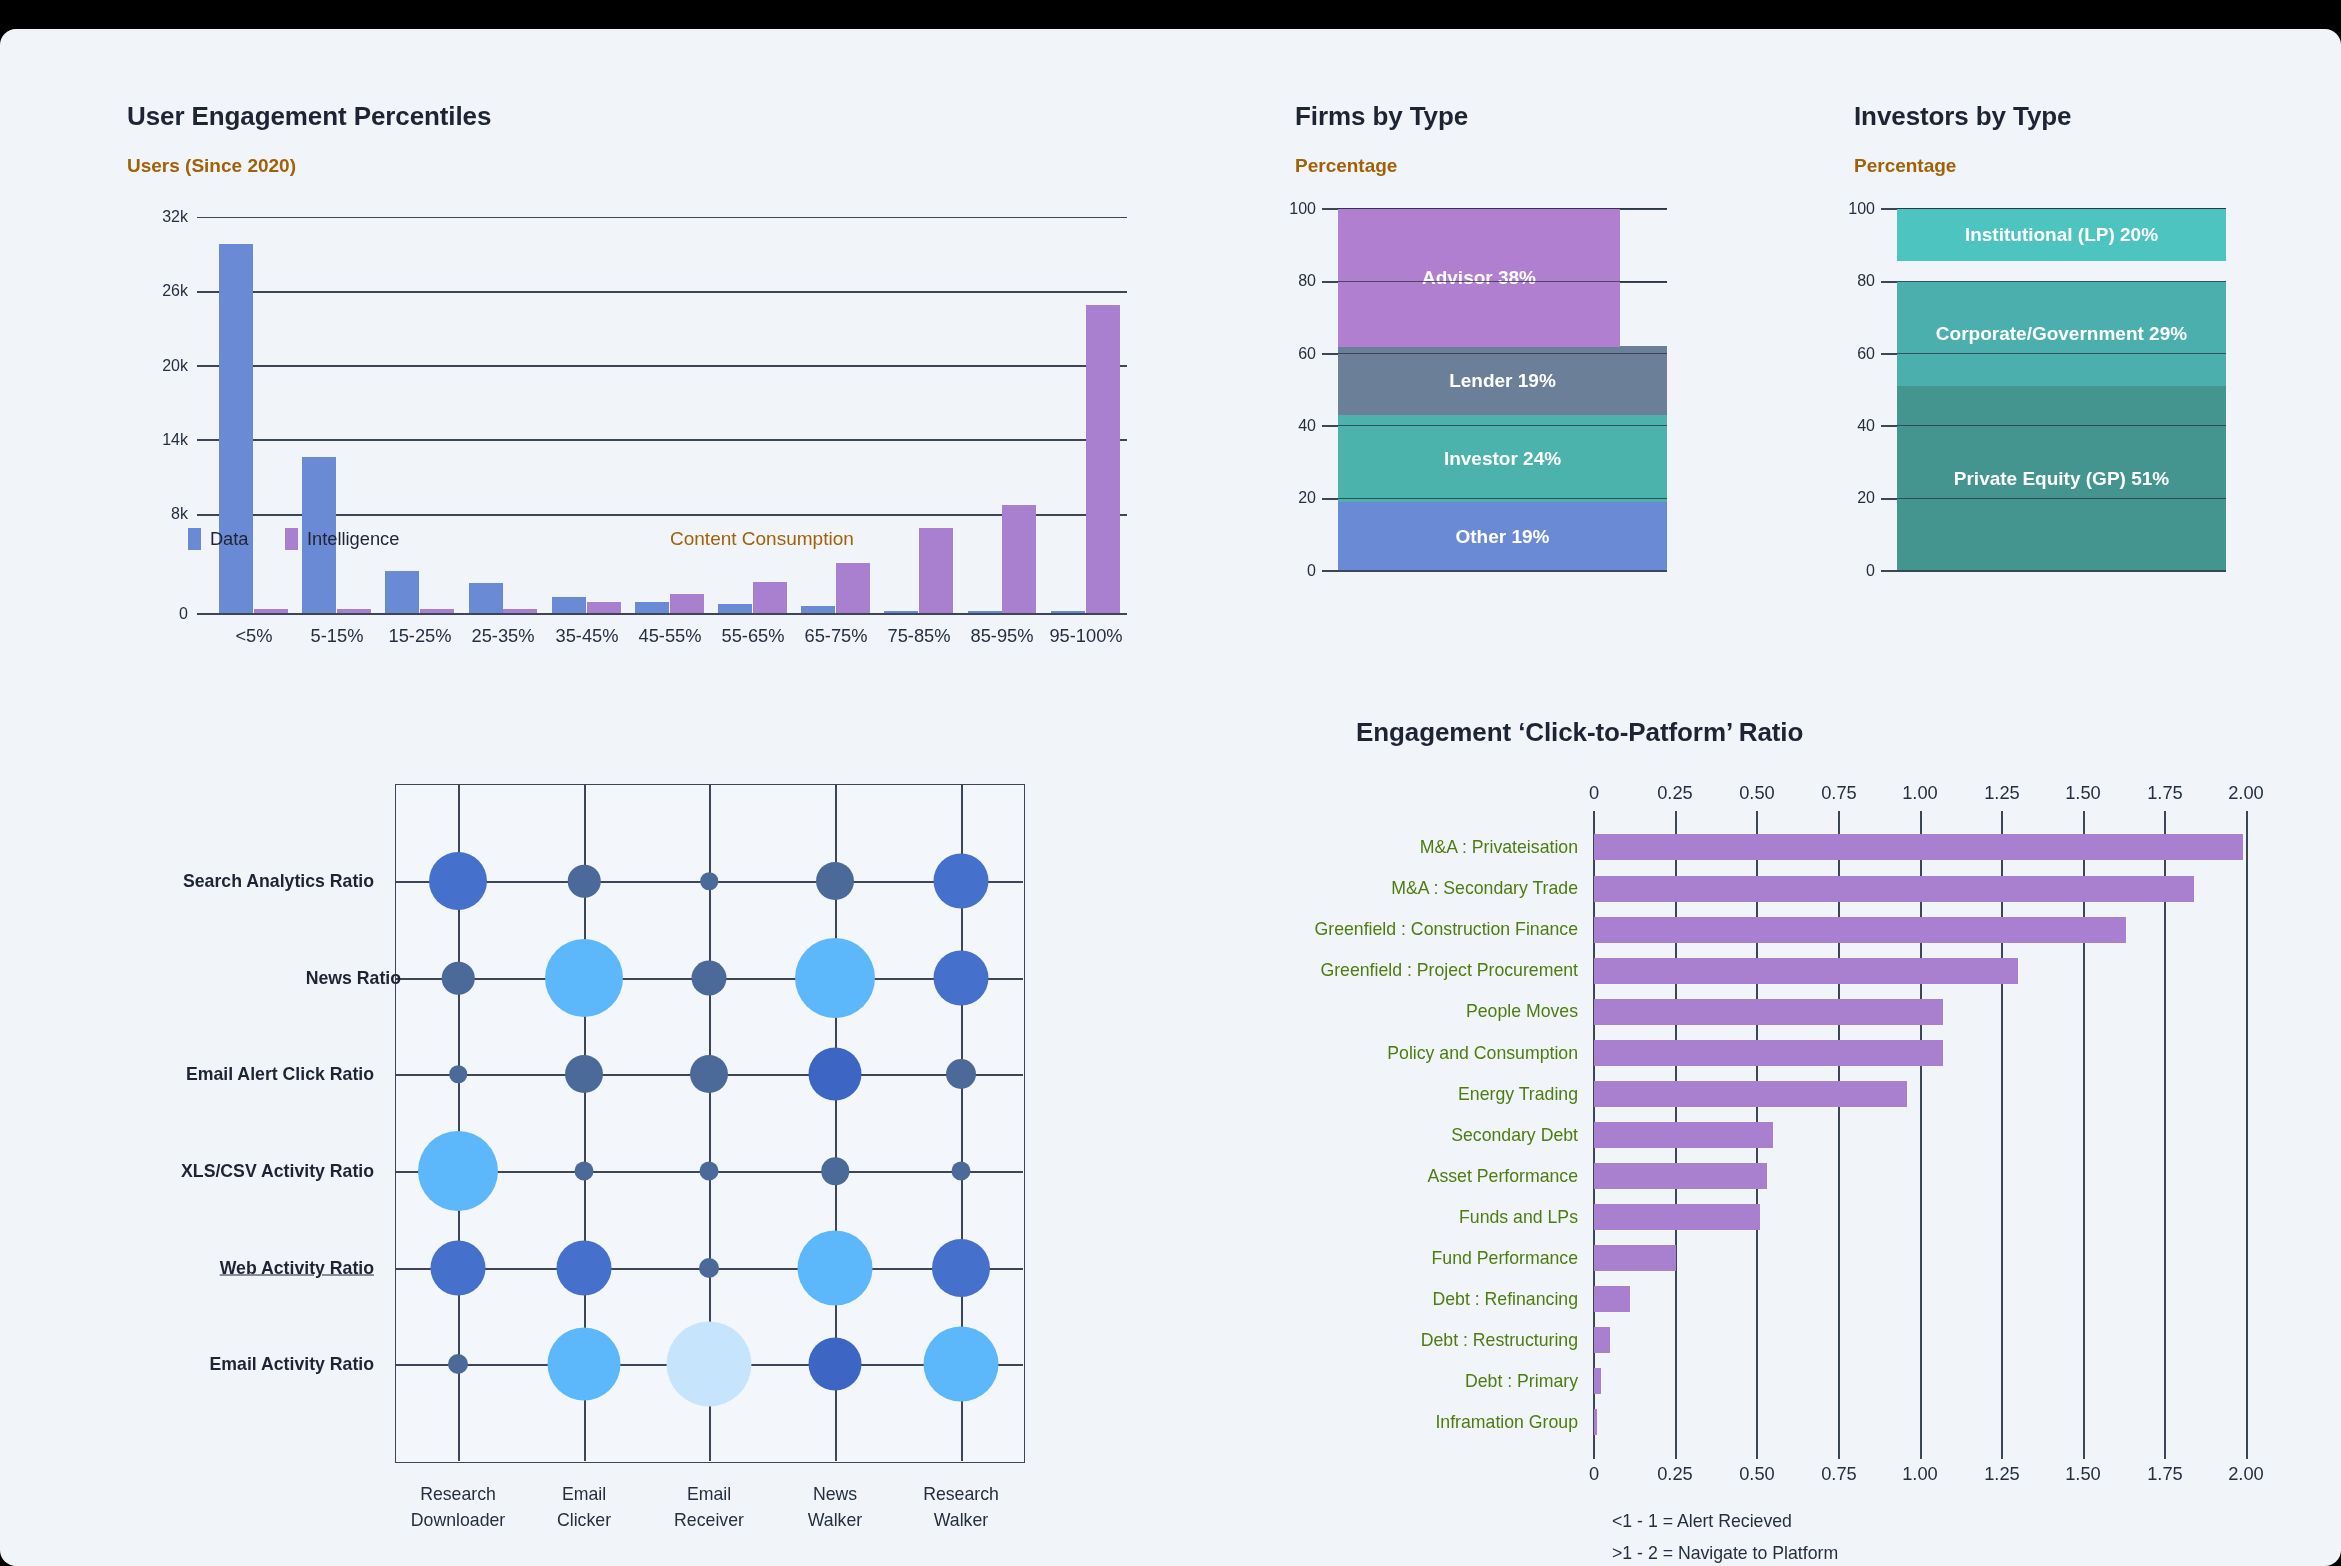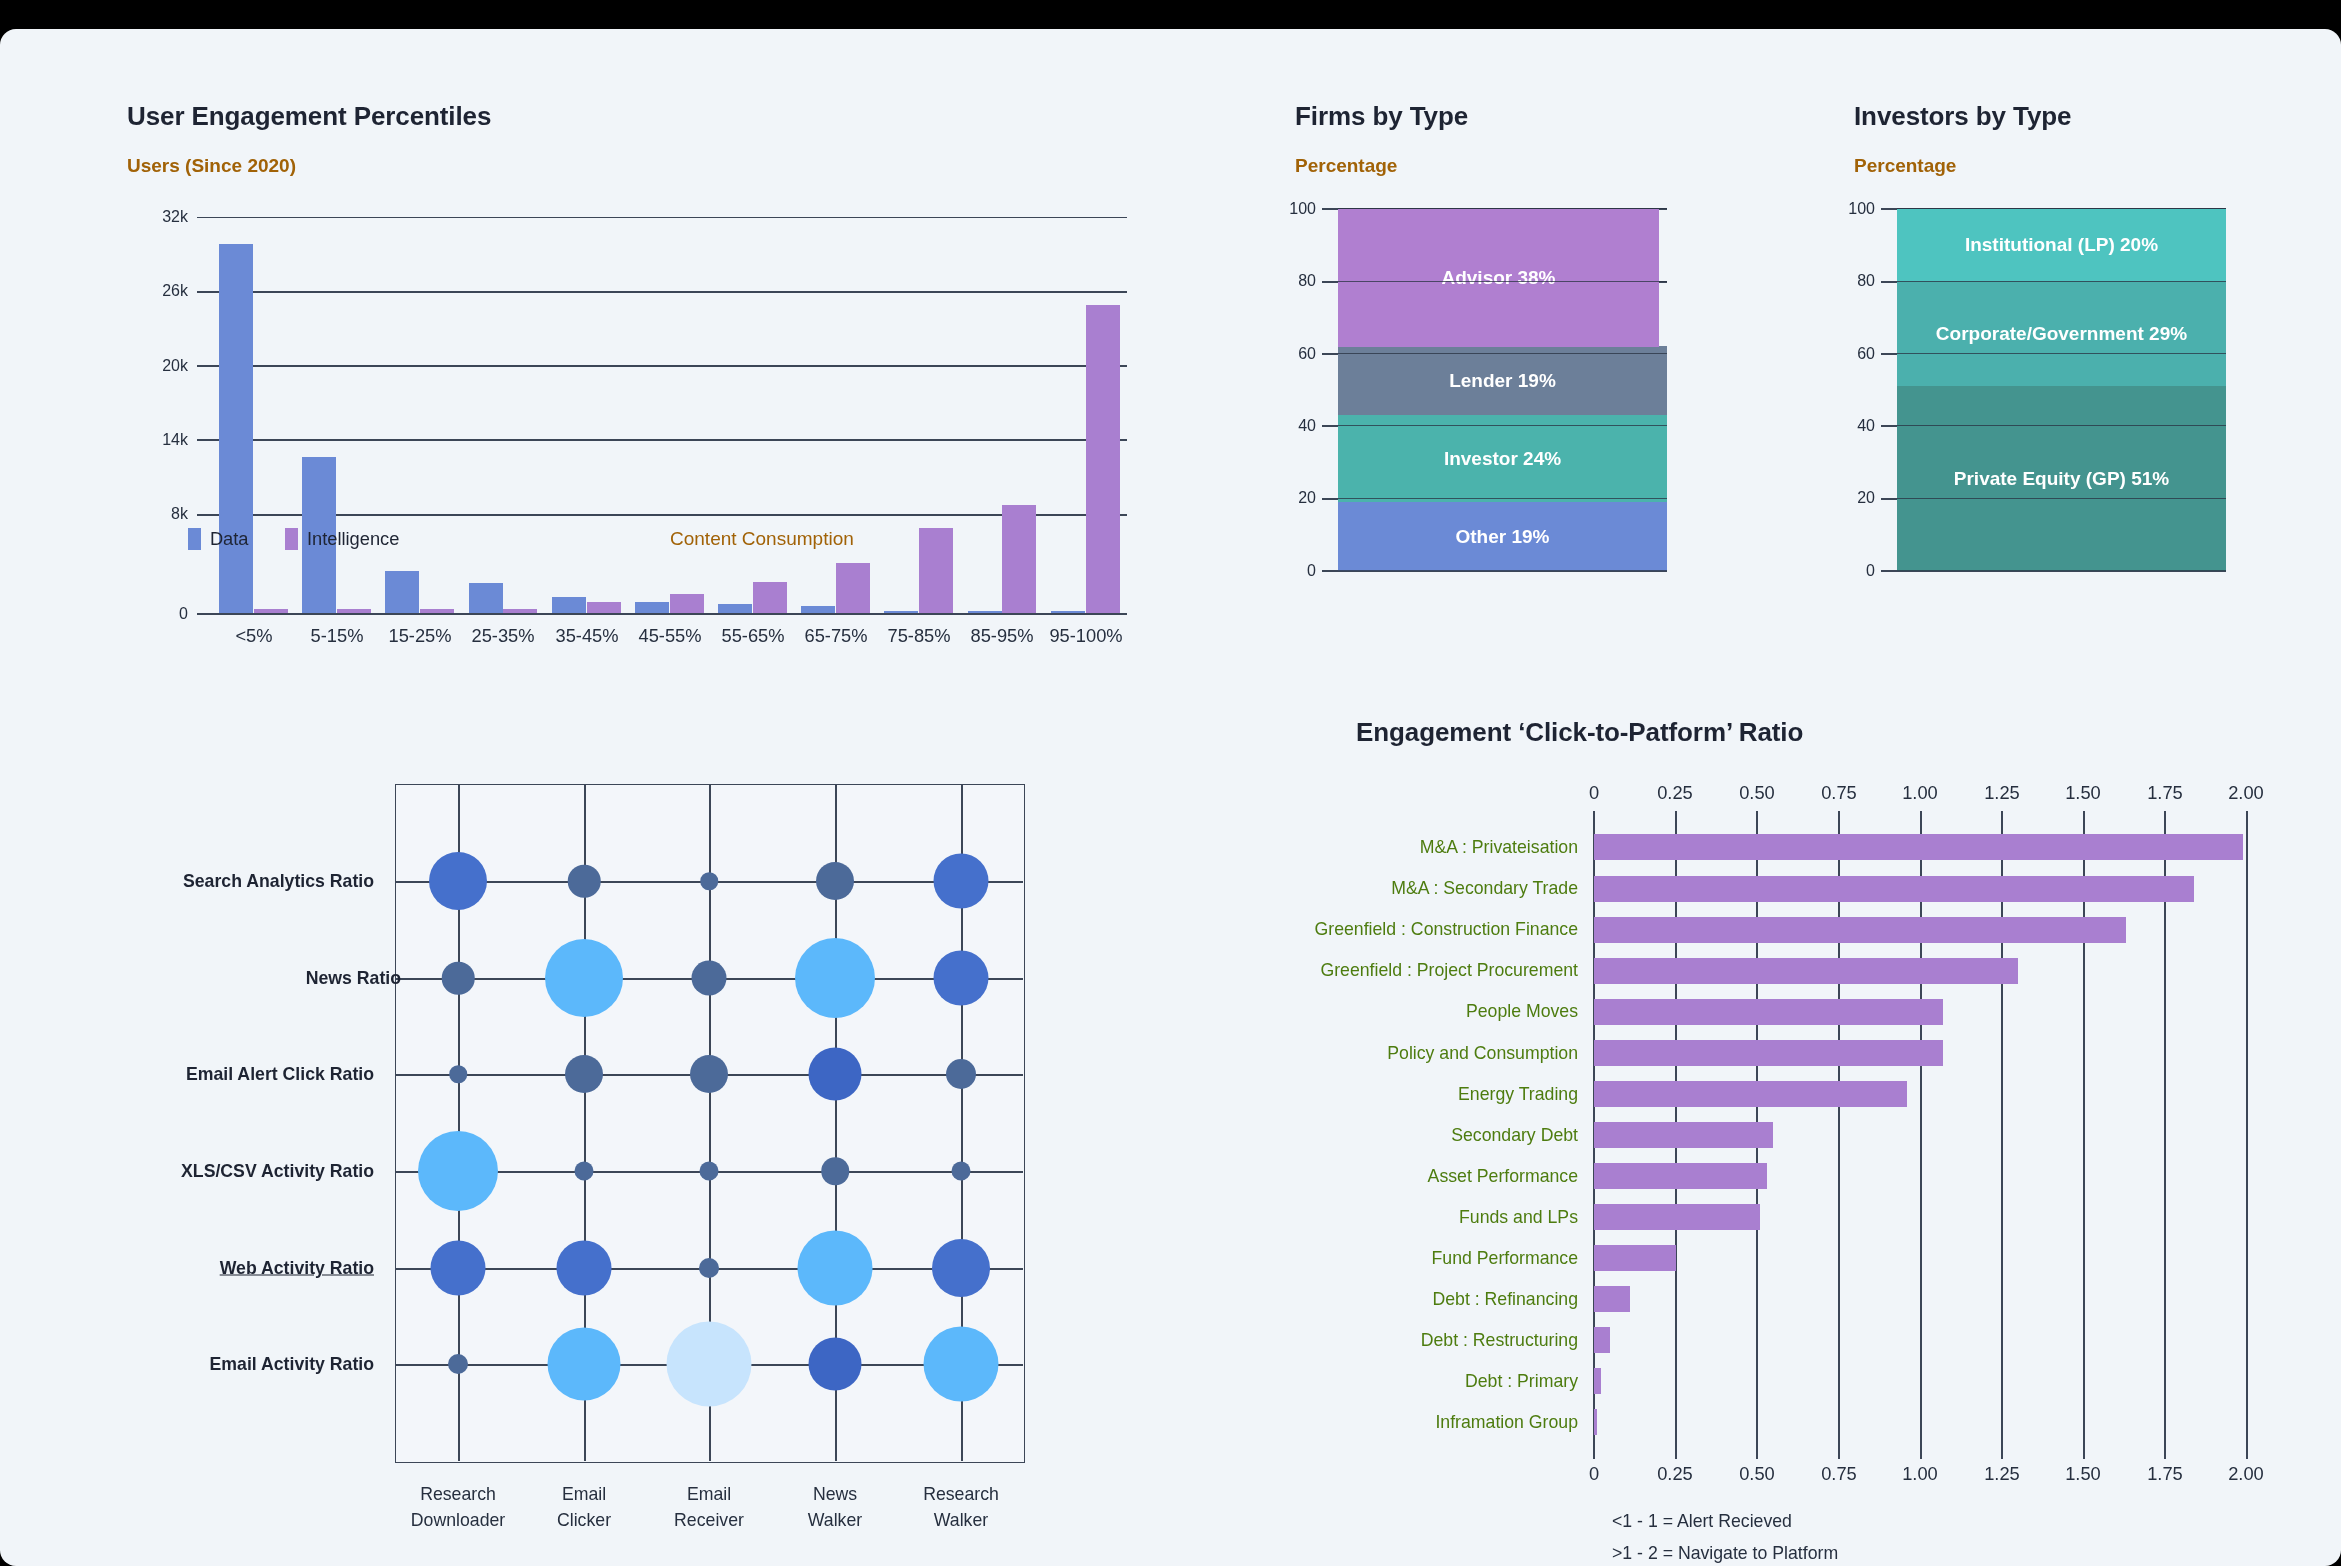--- a/index.html
+++ b/index.html
@@ -135,21 +135,21 @@
         <div class="ytick" style="top:3.7px;right:357px;">100</div>
         <div class="stack-seg" style="left:43px;width:329px;top:297px;height:69px;background:#6b8ad6;">
           <span>Other 19%</span>
         </div>
         <div class="stack-seg" style="left:43px;width:329px;top:210px;height:87px;background:#4bb3ac;">
           <span>Investor 24%</span>
         </div>
         <div class="stack-seg" style="left:43px;width:329px;top:141px;height:69px;background:#6c7f99;">
           <span>Lender 19%</span>
         </div>
-        <div class="stack-seg" style="left:43px;width:321px;top:3.7px;height:138px;background:#b07fd0;">
+        <div class="stack-seg" style="left:43px;width:282px;top:3.7px;height:138px;background:#b07fd0;">
           <span>Advisor 38%</span>
         </div>
         <div style="position:absolute;left:43px;width:329px;top:365px;height:1.2px;background:rgba(40,50,65,0.75);"></div>
         <div style="position:absolute;left:43px;width:329px;top:293px;height:1.2px;background:rgba(40,50,65,0.75);"></div>
         <div style="position:absolute;left:43px;width:329px;top:220px;height:1.2px;background:rgba(40,50,65,0.75);"></div>
         <div style="position:absolute;left:43px;width:329px;top:148px;height:1.2px;background:rgba(40,50,65,0.75);"></div>
         <div style="position:absolute;left:43px;width:329px;top:76px;height:1.2px;background:rgba(40,50,65,0.75);"></div>
         <div style="position:absolute;left:43px;width:329px;top:3px;height:1.2px;background:rgba(40,50,65,0.75);"></div>
       </div>
   </div>
@@ -175,21 +175,21 @@
         <div class="ytick" style="top:76px;right:357px;">80</div>
         <div class="gridline" style="left:43px;top:3px;width:329px;"></div>
         <div class="tickmark" style="left:27px;top:3px;"></div>
         <div class="ytick" style="top:3.7px;right:357px;">100</div>
         <div class="stack-seg" style="left:43px;width:329px;top:181px;height:185px;background:#44948f;">
           <span>Private Equity (GP) 51%</span>
         </div>
         <div class="stack-seg" style="left:43px;width:329px;top:76px;height:105px;background:#4bb0ad;">
           <span>Corporate/Government 29%</span>
         </div>
-        <div class="stack-seg" style="left:43px;width:329px;top:3.7px;height:72px;background:#4ec4c0;">
+        <div class="stack-seg" style="left:43px;width:329px;top:3.7px;height:52px;background:#4ec4c0;">
           <span>Institutional (LP) 20%</span>
         </div>
         <div style="position:absolute;left:43px;width:329px;top:365px;height:1.2px;background:rgba(40,50,65,0.75);"></div>
         <div style="position:absolute;left:43px;width:329px;top:293px;height:1.2px;background:rgba(40,50,65,0.75);"></div>
         <div style="position:absolute;left:43px;width:329px;top:220px;height:1.2px;background:rgba(40,50,65,0.75);"></div>
         <div style="position:absolute;left:43px;width:329px;top:148px;height:1.2px;background:rgba(40,50,65,0.75);"></div>
         <div style="position:absolute;left:43px;width:329px;top:76px;height:1.2px;background:rgba(40,50,65,0.75);"></div>
         <div style="position:absolute;left:43px;width:329px;top:3px;height:1.2px;background:rgba(40,50,65,0.75);"></div>
       </div>
   </div>

